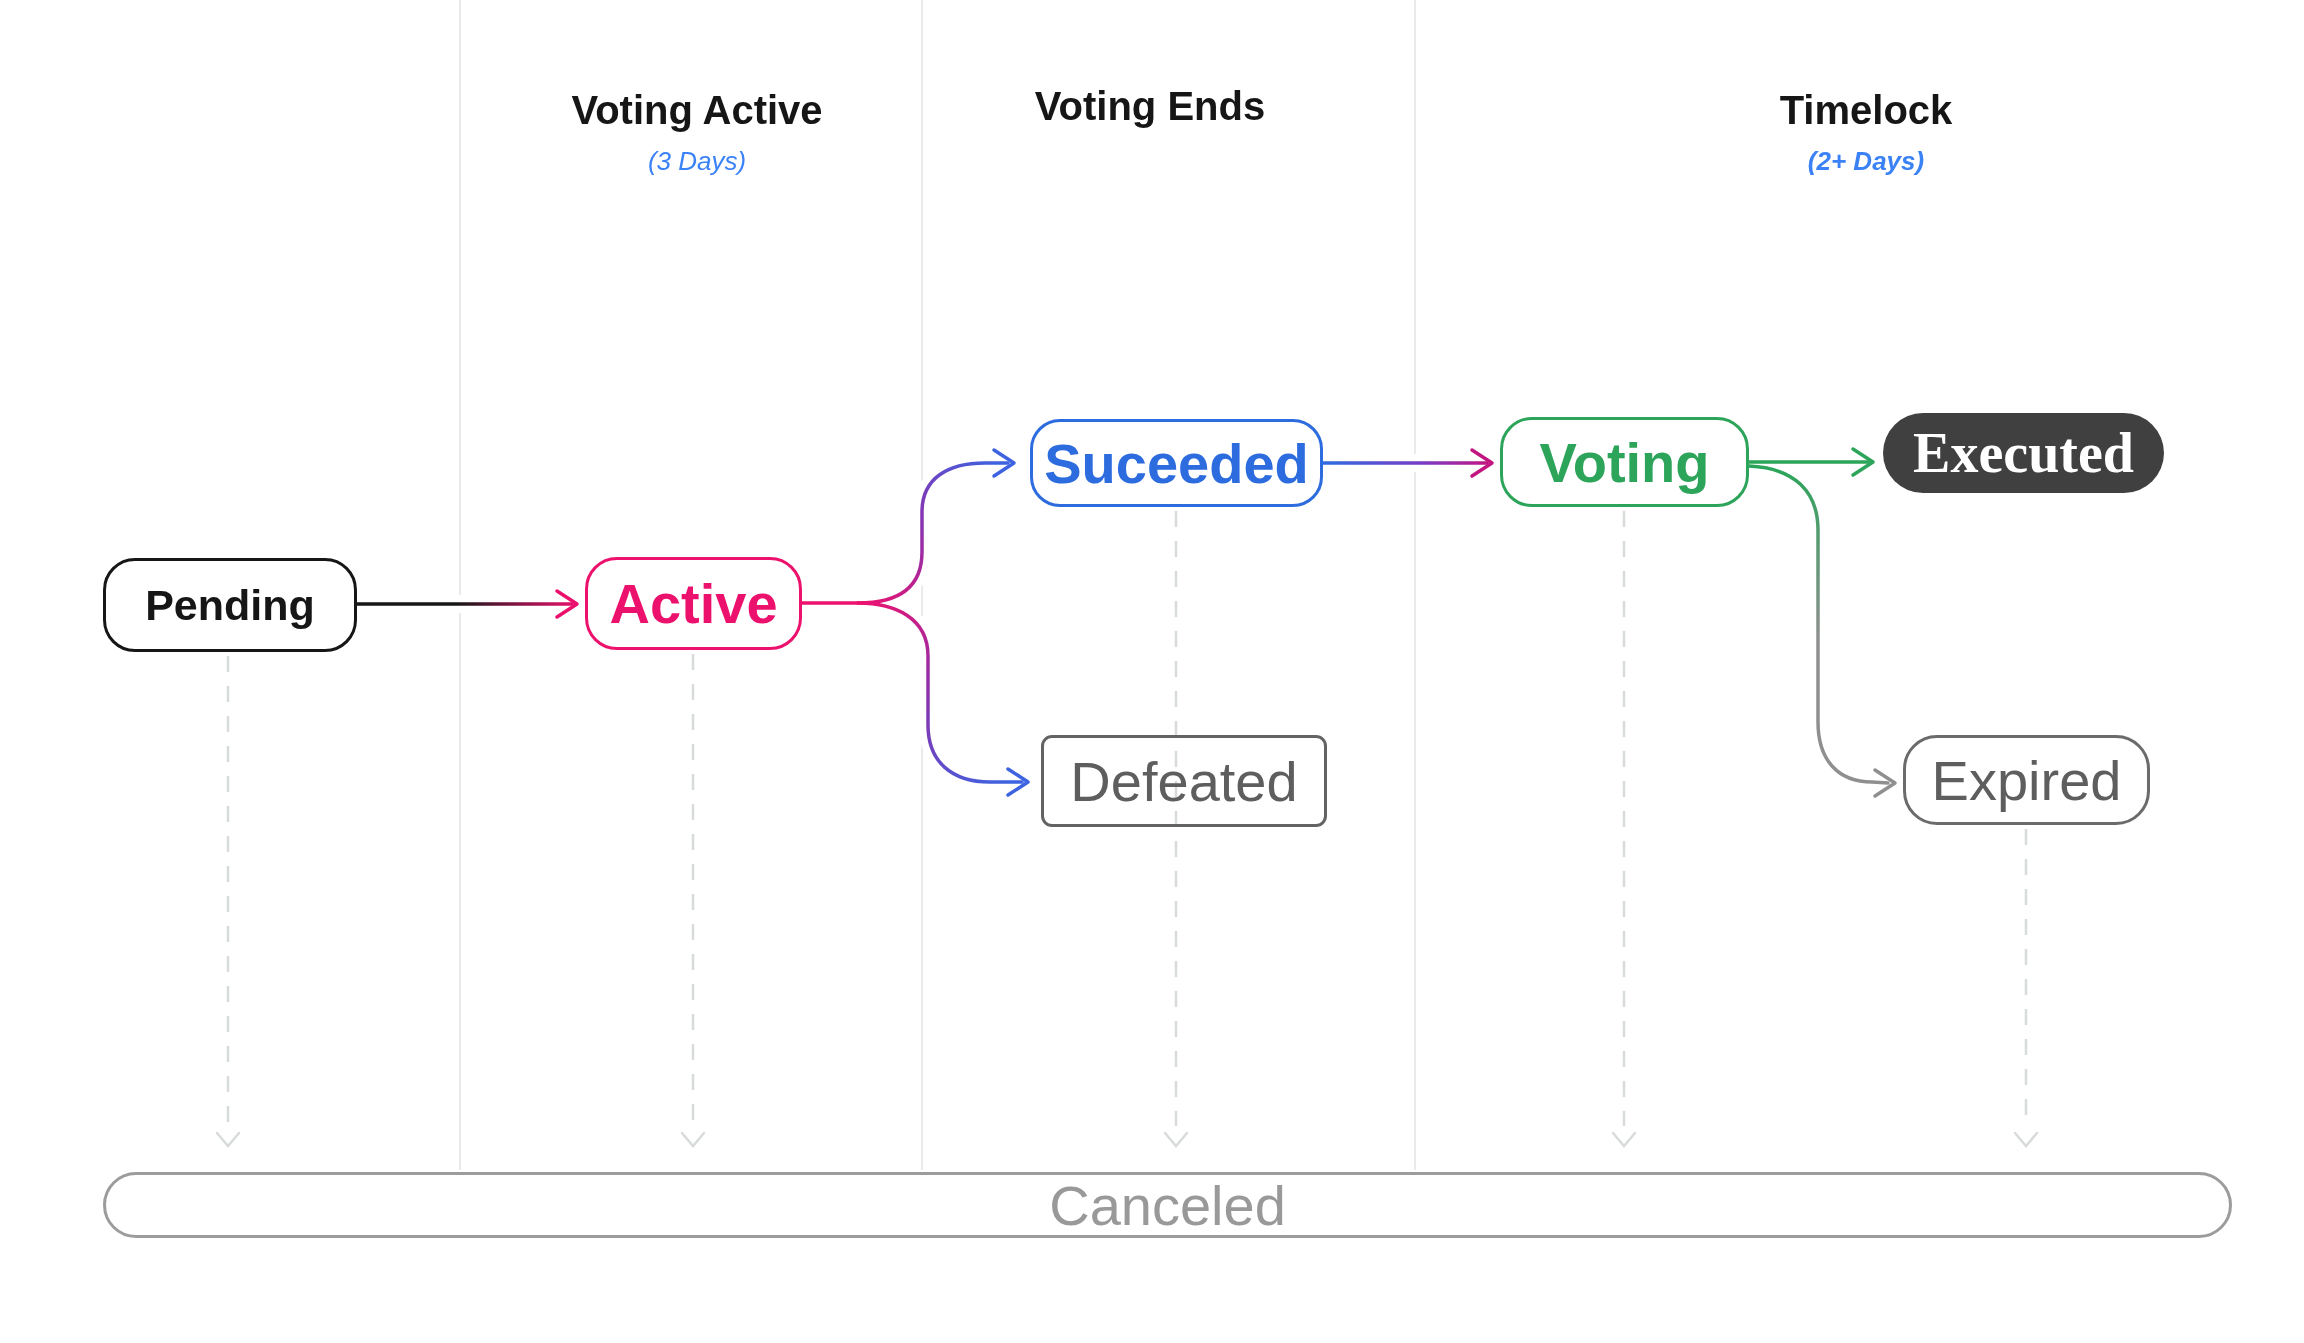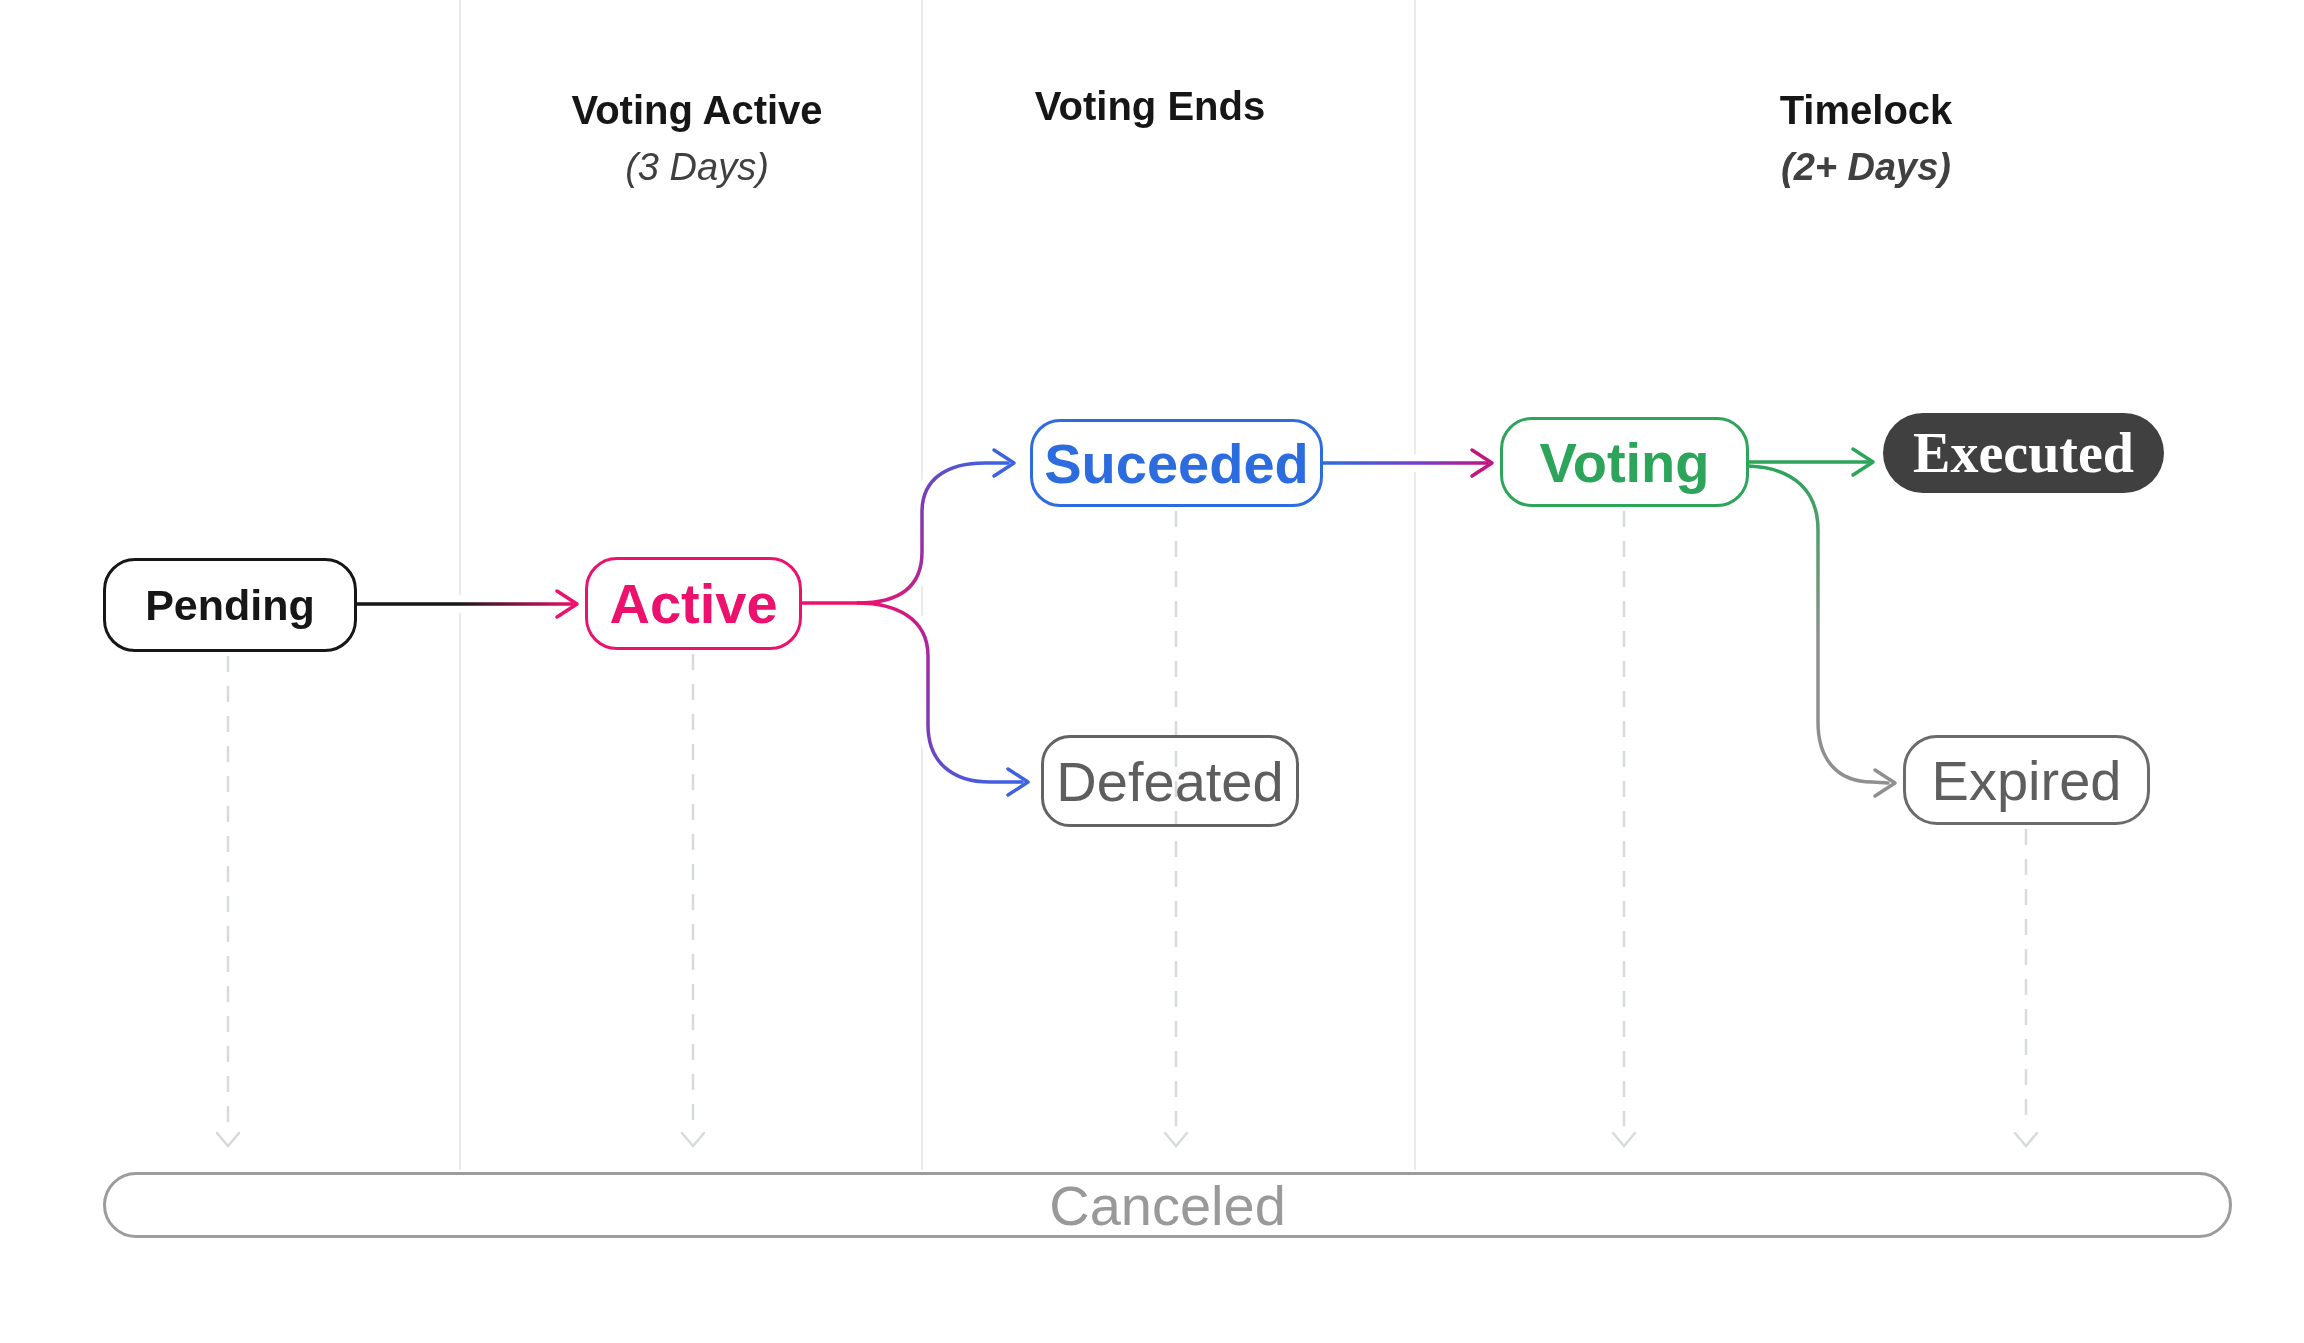--- a/index.html
+++ b/index.html
@@ -16,37 +16,37 @@
     transform:translateX(-50%);
     text-align:center;
     font-size:40px;font-weight:700;color:#161616;
     white-space:nowrap;
     z-index:2;
   }
   .col-subtitle{
     position:absolute;
     transform:translateX(-50%);
     text-align:center;
-    font-size:38px;font-style:italic;font-weight:400;color:#404040;
+    font-size:26px;font-style:italic;font-weight:400;color:#3b82f6;
     white-space:nowrap;
     z-index:2;
   }
   .node{
     position:absolute;
     display:flex;align-items:center;justify-content:center;
     background:#ffffff;
     box-sizing:border-box;
     font-size:56px;font-weight:600;
     white-space:nowrap;
     z-index:1;
   }
   .node.pending{left:103px;top:558px;width:254px;height:94px;border:3.5px solid #161616;border-radius:32px;color:#161616;font-size:43px;}
   .node.active{left:585px;top:557px;width:217px;height:93px;border:3.5px solid #ED116E;border-radius:32px;color:#ED116E;}
   .node.succeeded{left:1030px;top:419px;width:293px;height:88px;border:3px solid #2D6CDF;border-radius:30px;color:#2D6CDF;}
-  .node.defeated{left:1041px;top:735px;width:258px;height:92px;border:3px solid #636363;border-radius:29px;color:#5E5E5E;font-weight:400;background:transparent;}
+  .node.defeated{left:1041px;top:735px;width:286px;height:92px;border:3px solid #636363;border-radius:11px;color:#5E5E5E;font-weight:400;background:transparent;}
   .node.queued{left:1500px;top:417px;width:249px;height:90px;border:3px solid #2CA45A;border-radius:32px;color:#2CA45A;}
   .node.executed{left:1883px;top:413px;width:281px;height:80px;border:none;border-radius:44px;background:#404040;color:#ffffff;font-family:Liberation Serif, serif;}
   .node.expired{left:1903px;top:735px;width:247px;height:90px;border:3px solid #6B6B6B;border-radius:34px;color:#5E5E5E;font-weight:400;}
   .node.canceled{left:103px;top:1172px;width:2129px;height:66px;border:3px solid #9C9C9C;border-radius:46px;color:#999999;font-weight:400;}
 </style>
 </head>
 <body>
 
 <div id="canvas">
 

